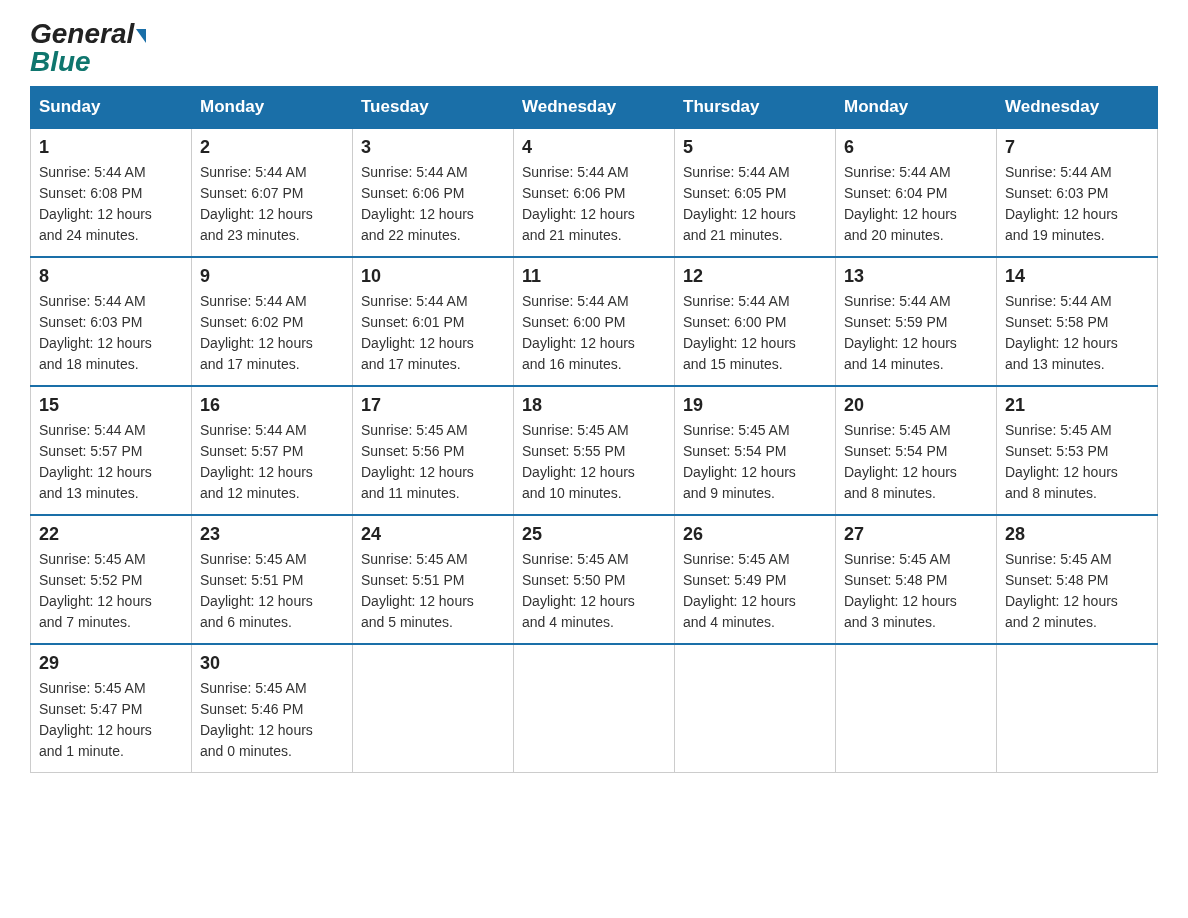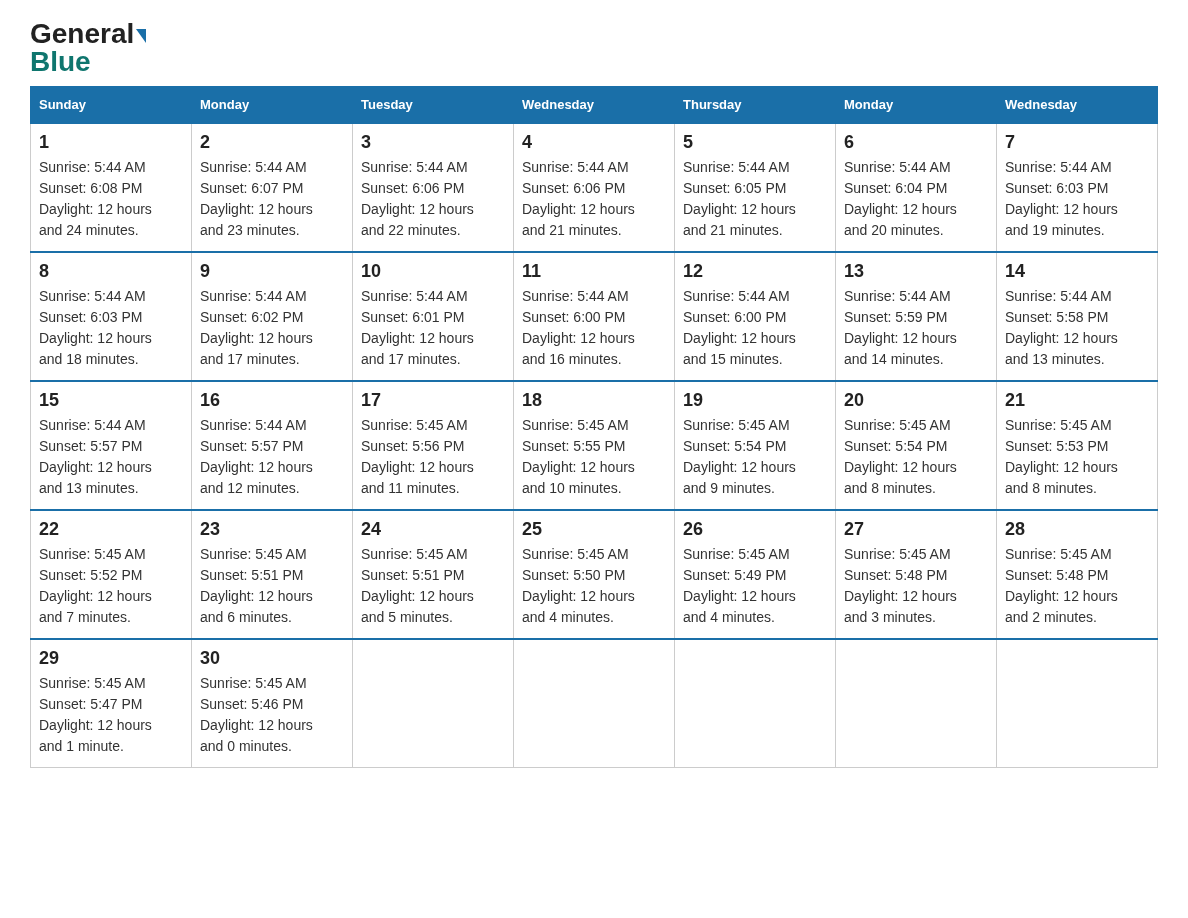--- a/index.html
+++ b/index.html
@@ -12,20 +12,21 @@
     .header-row {
       display: flex;
       justify-content: space-between;
       align-items: flex-start;
       margin-bottom: 10px;
     }
     .logo {
       display: flex;
       flex-direction: column;
       align-items: center;
+      font-style: italic;
     }
     .logo-text {
       font-size: 28px;
       font-weight: bold;
       color: #222;
       line-height: 1;
     }
     .logo-text span {
       color: #1a6fa8;
     }
@@ -54,21 +55,21 @@
     .calendar {
       width: 100%;
       border-collapse: collapse;
       margin-top: 10px;
     }
     .calendar th {
       background-color: #1a6fa8;
       color: #fff;
       padding: 10px 8px;
       text-align: left;
-      font-size: 13px;
+      font-size: 17px;
       border: 1px solid #1a6fa8;
     }
     .calendar td {
       border: 1px solid #ccc;
       vertical-align: top;
       padding: 8px 8px 10px 8px;
       width: 14.28%;
       min-height: 100px;
     }
     .day-num {

